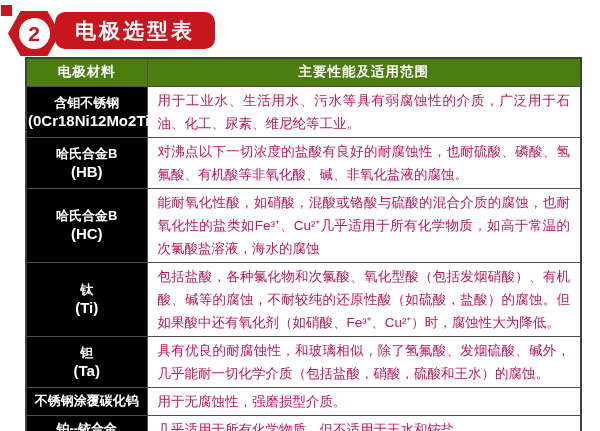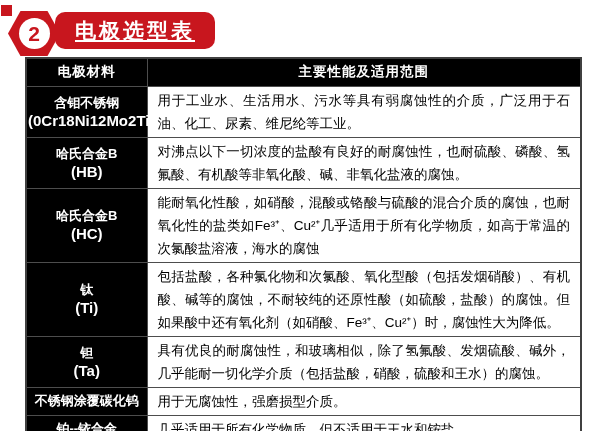--- a/index.html
+++ b/index.html
@@ -24,42 +24,42 @@
   }
   .hex-circle span {
     color:#c8161e; font-size:21px; font-weight:bold; line-height:1;
   }
   .pill {
     position:absolute; left:55px; top:12px; width:160px; height:37px; z-index:2;
     background:#c8161e; border-radius:10px;
     display:flex; align-items:center; justify-content:center;
   }
   .pill span {
-    color:#ffffff; font-size:21px; font-weight:bold; letter-spacing:3px;text-decoration:underline;
+    color:#ffffff; font-size:21px; font-weight:bold; letter-spacing:3px;
   }
 
   table.sel {
     position:absolute; left:25px; top:57px; width:557px;
     border-collapse:collapse; table-layout:fixed;
     border:2px solid #404040;
   }
   table.sel th, table.sel td { border:1.6px solid #4d4d4d; }
 
   th.hd {
-    background:#000000; color:#ffffff; font-size:13.5px; font-weight:bold;
+    background:#4d7c0f; color:#ffffff; font-size:13.5px; font-weight:bold;
     height:28px; text-align:center; letter-spacing:1px;
   }
   td.mat {
     background:#000000; color:#ffffff; font-weight:bold; text-align:center;
     font-size:13px; line-height:18px; vertical-align:middle;
     border-top:2.5px solid #fdfdfd; padding:2px 1px;
   }
   td.mat .code { display:block; font-size:15px; letter-spacing:0; }
   td.desc {
-    background:#ffffff; color:#000000; font-size:13.5px; line-height:23px;
+    background:#ffffff; color:#be185d; font-size:13.5px; line-height:23px;
     padding:2px 10px; text-align:justify; vertical-align:middle;
   }
   tr.rh1 { height:51px; }
   tr.rh2 { height:45px; }
   tr.rh3 { height:70px; }
   tr.rh4 { height:74px; }
   tr.rh5 { height:45px; }
   tr.rh6 { height:26px;padding-left:28px; }
   tr.rh7 { height:26px; }
 </style>

